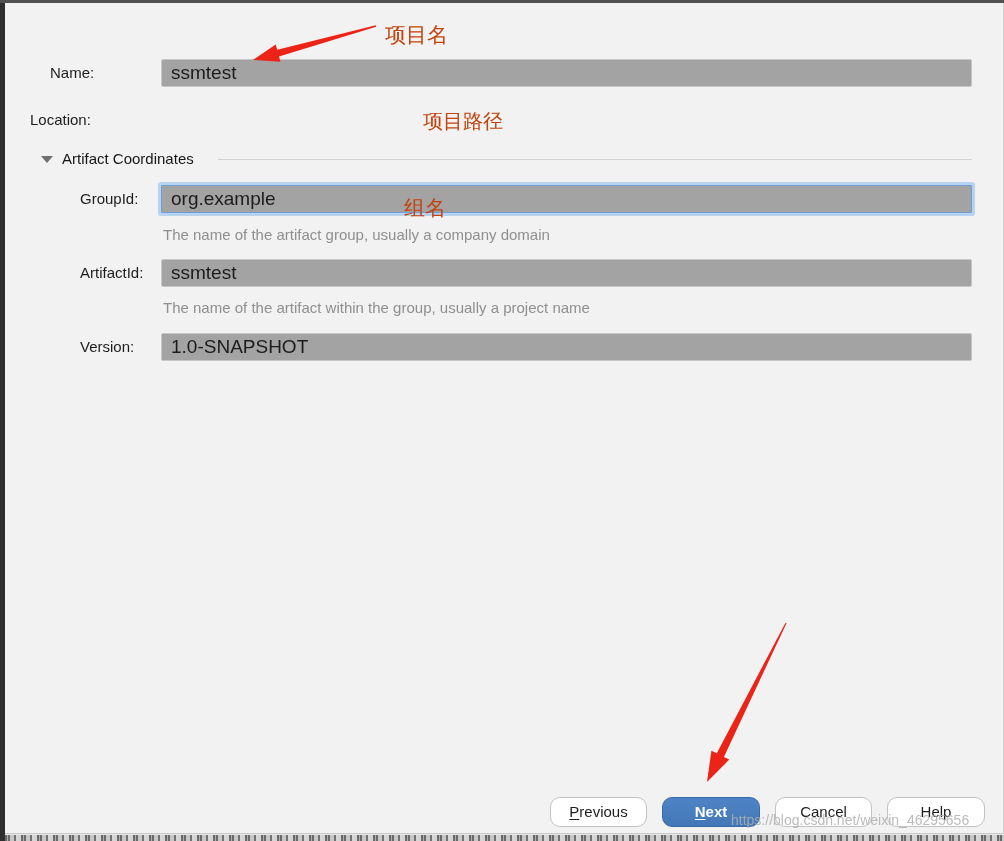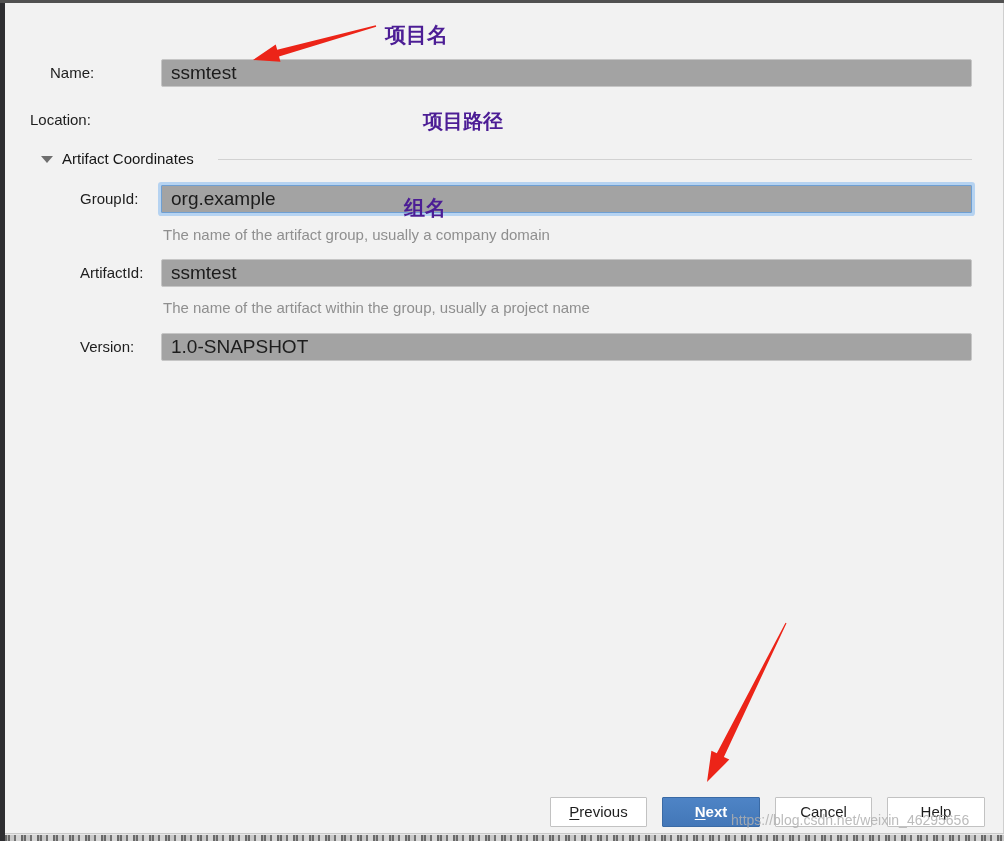--- a/index.html
+++ b/index.html
@@ -61,29 +61,29 @@
   #groupid-input {
     left:161px; top:185px; width:811px; height:28px;
     border:1px solid #6f9fd2; box-shadow:0 0 0 3px #b6d3f1; border-radius:1px;
   }
   #artifactid-input { left:161px; top:259px; width:811px; height:28px; }
   #version-input    { left:161px; top:333px; width:811px; height:28px; }
 
   .hint { position:absolute; left:163px; font-size:15px; color:#8f8f8f; }
 
   
-  .note { position:absolute; color:#4c1d95; font-weight:bold; }
+  .note { position:absolute; color:#c2410c; font-weight:normal; }
   #note-name     { left:385px; top:21px;  font-size:21px; }
   #note-location { left:423px; top:108px; font-size:20px; }
   #note-group    { left:404px; top:194px; font-size:21px; }
   #arrows { position:absolute; left:0; top:0; width:1004px; height:841px; pointer-events:none; }
 
   
   .btn {
-    position:absolute; top:797px; height:30px; border-radius:1px;
+    position:absolute; top:797px; height:30px; border-radius:10px;
     background:#fff; border:1px solid #c2c2c2; font-size:15px; color:#1d1d1d;
     text-align:center; line-height:28px; cursor:pointer;
   }
   #btn-previous { left:550px; width:97px; }
   #btn-next {
     left:662px; width:98px; background:linear-gradient(#4e84c6,#4377b8);
     border:1px solid #3a6aa5; color:#fff; font-weight:bold;
   }
   #btn-cancel { left:775px; width:97px; }
   #btn-help   { left:887px; width:98px; }

